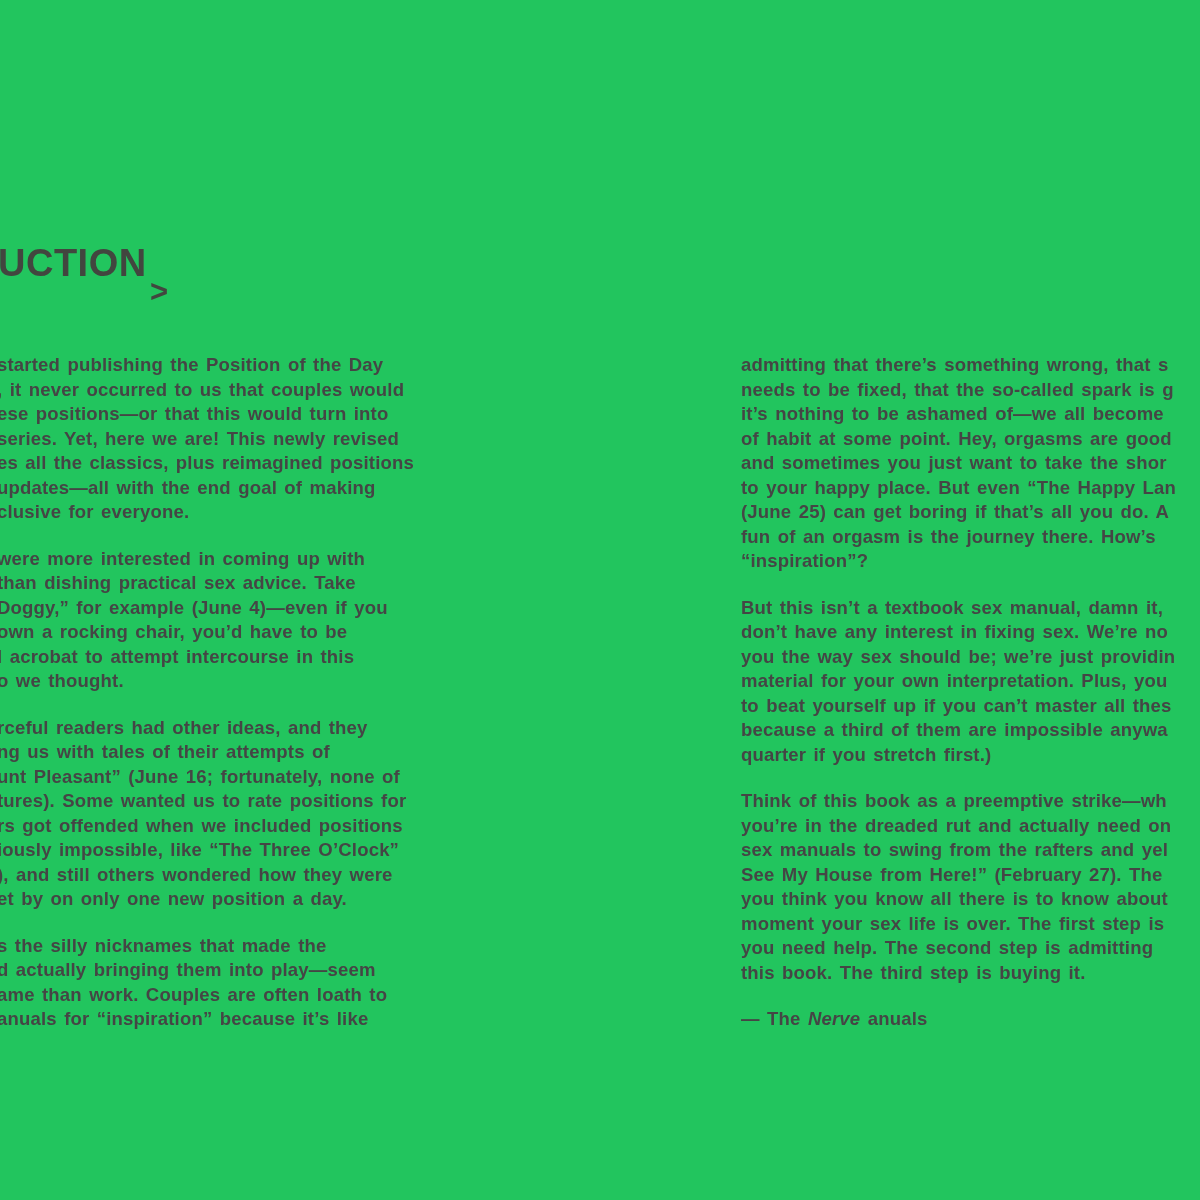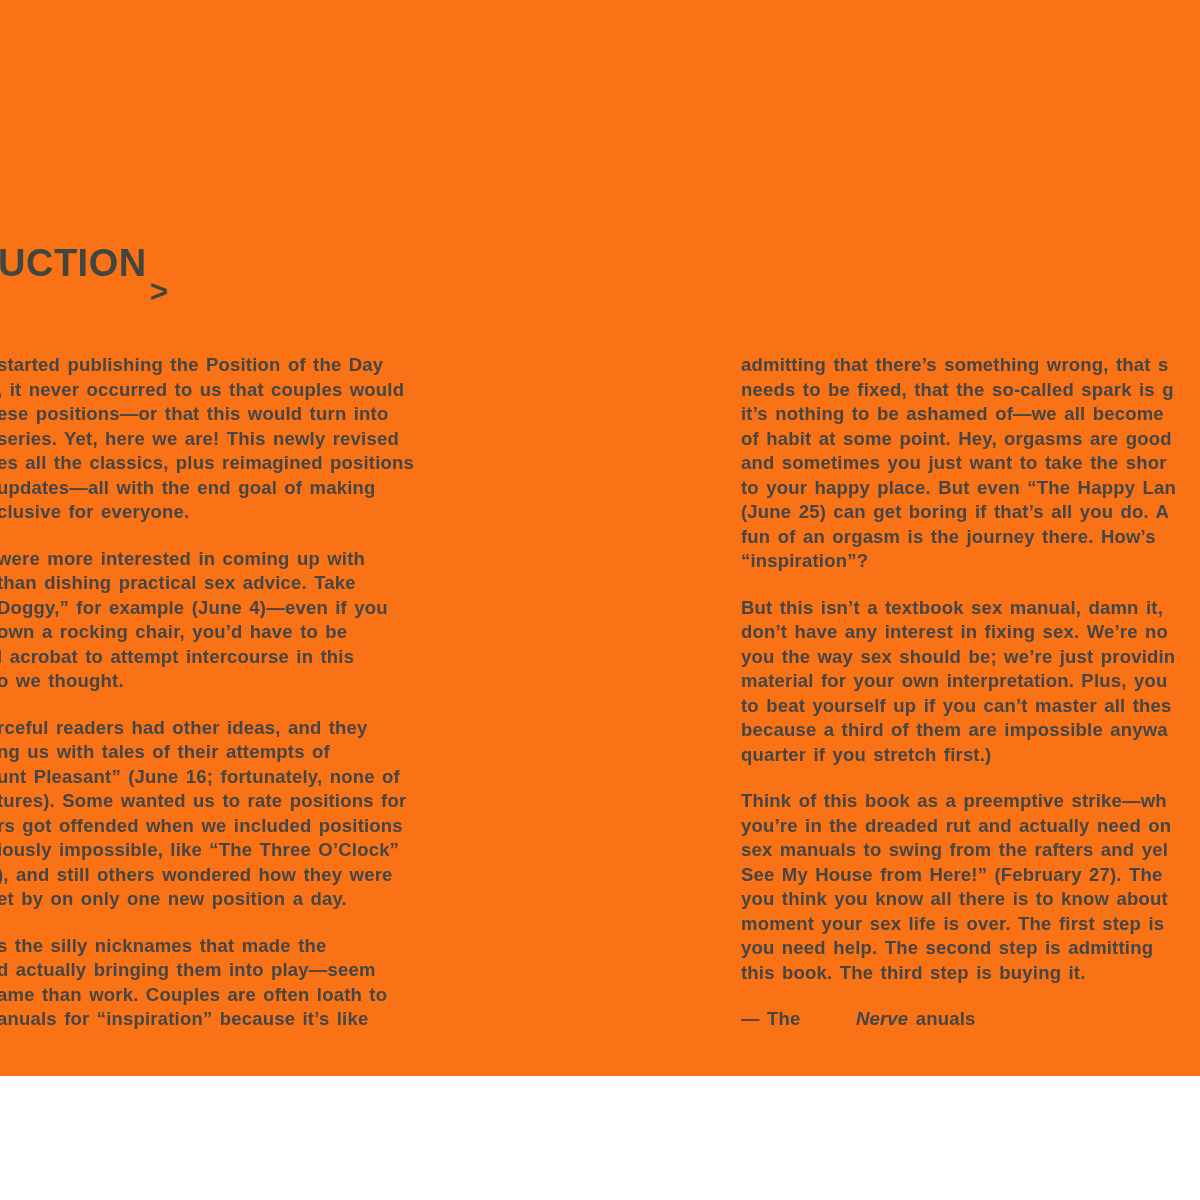--- a/index.html
+++ b/index.html
@@ -3,22 +3,22 @@
 <meta charset="utf-8">
 <style>
   html, body {
     margin: 0;
     padding: 0;
     background: #ffffff;
   }
   .page {
     position: relative;
     width: 1200px;
-    height: 1076px;
-    background: #f97316;
+    height: 1200px;
+    background: #22c55e;
     overflow: hidden;
     font-family: "Liberation Sans", sans-serif;
     font-weight: bold;
     color: #454545;
   }
   .intro-title {
     position: absolute;
     left: -2px;
     top: 244px;
     font-size: 38px;
@@ -52,21 +52,21 @@
     white-space: nowrap;
   }
   .signature {
     margin-top: 22px;
     font-size: 18.5px;
     line-height: 24.5px;
     letter-spacing: 0.2px;
     word-spacing: 2px;
     white-space: nowrap;
   }
-  .signature .italic { font-style: italic; margin-left: 48px; }
+  .signature .italic { font-style: italic; }
 </style>
 </head>
 <body>
 
 <div class="page">
 
   <div class="intro-title">UCTION</div>
 
   <div class="arrow-glyph">&gt;</div>
 

